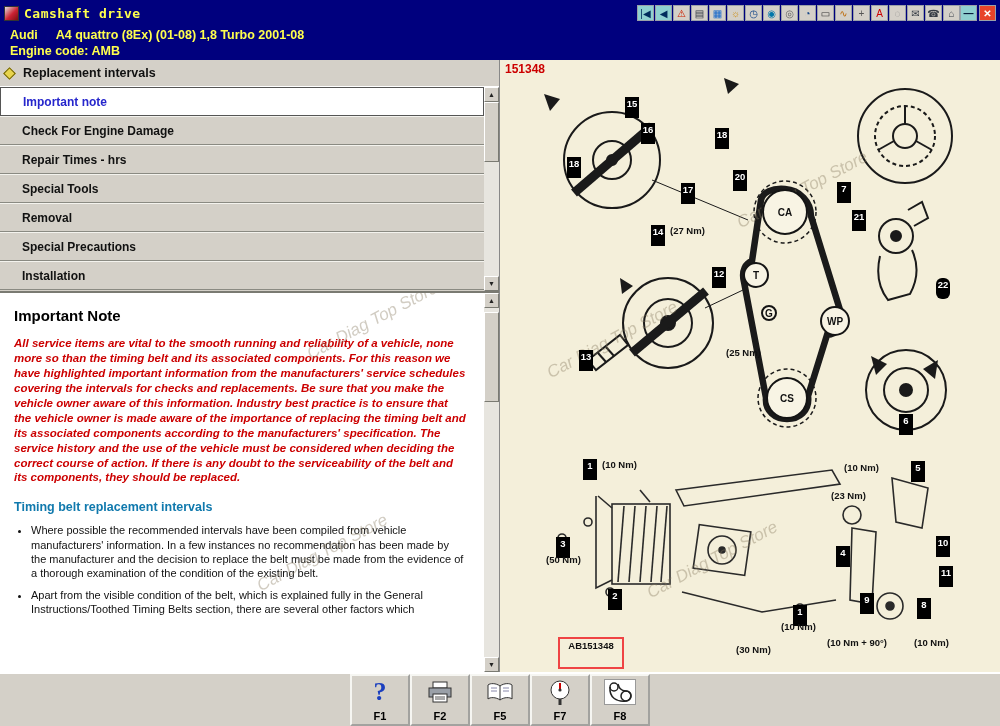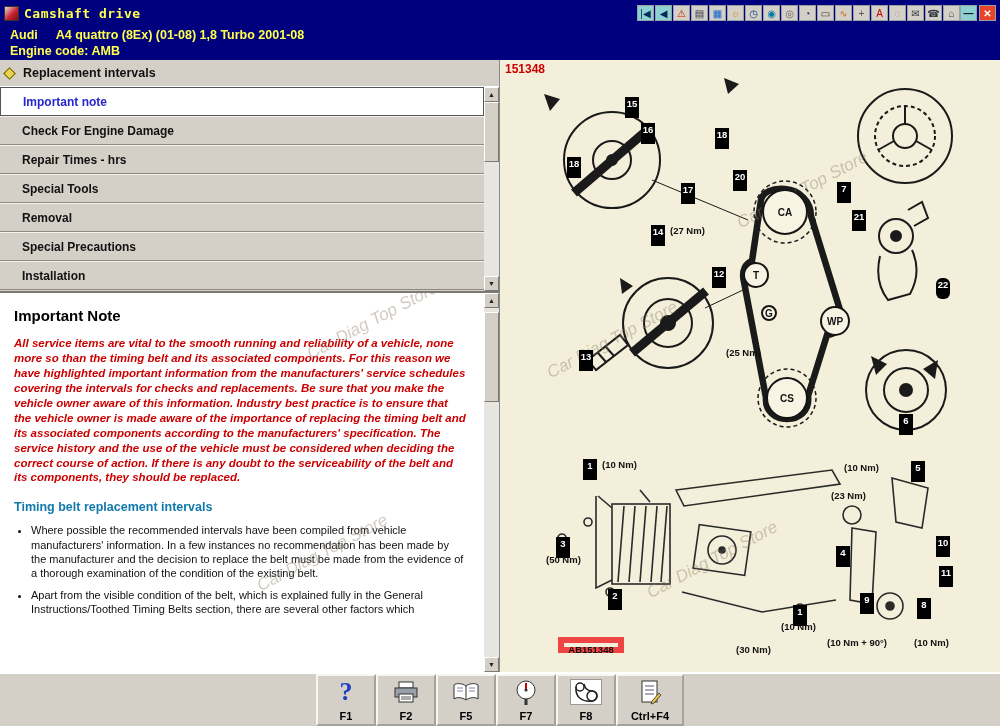--- a/index.html
+++ b/index.html
@@ -44,21 +44,21 @@
   .bullets li { margin-bottom:7px; }
 
   
   .right { position:relative; flex:1; background:#f4efda; overflow:hidden; }
   .ref-label { position:absolute; top:2px; left:5px; color:#cc0000; font-weight:bold; font-size:12px; z-index:4; }
   .diagram-svg { position:absolute; inset:0; }
   .anno { position:absolute; inset:0; pointer-events:none; z-index:3; }
   .callout { position:absolute; min-width:14px; height:21px; padding:0 1px; background:#000; color:#fff; font-size:9.5px; font-weight:bold; text-align:center; line-height:13px; }
   .torque { position:absolute; font-size:9.5px; font-weight:bold; color:#111; white-space:nowrap; }
   .pulley { position:absolute; border:2px solid #141414; border-radius:50%; background:#f8f4e4; display:flex; align-items:center; justify-content:center; font-weight:bold; font-size:10px; color:#111; }
-  .ab-box { position:absolute; left:58px; top:577px; width:66px; height:16px; border:6px solid #ef4444; font-size:9.5px; font-weight:bold; text-align:center; line-height:14px; color:#111; z-index:3; }
+  .ab-box { position:absolute; left:58px; top:577px; width:66px; height:32px; border:2px solid #ef4444; font-size:9.5px; font-weight:bold; text-align:center; line-height:14px; color:#111; z-index:3; }
   .wm { position:absolute; color:rgba(135,122,95,0.38); font-size:17px; font-style:italic; transform:rotate(-28deg); white-space:nowrap; pointer-events:none; z-index:2; }
 
   
   .bottombar { height:54px; background:#d4d0c8; border-top:2px solid #fff; display:flex; align-items:center; justify-content:center; flex:0 0 auto; }
   .fbtn { width:60px; height:52px; background:#d4d0c8; border:2px outset #f6f6f2; display:flex; flex-direction:column; align-items:center; justify-content:space-between; padding:3px 0 2px; cursor:pointer; }
   .fbtn.wide { width:68px; }
   .ficon { height:26px; display:flex; align-items:center; justify-content:center; }
   .flbl { font-size:11px; font-weight:bold; color:#000; }
   .qmark { color:#1b3fbf; font-family:"Liberation Serif", serif; font-weight:bold; font-size:26px; line-height:24px; }
 </style>
@@ -323,27 +323,15 @@
       <span class="ficon">
         <svg width="32" height="26">
             <rect x="0.5" y="0.5" width="31" height="25" fill="#fff" stroke="#999"></rect>
             <circle cx="10" cy="8" r="4" fill="none" stroke="#222" stroke-width="1.5"></circle>
             <circle cx="22" cy="17" r="5" fill="none" stroke="#222" stroke-width="1.5"></circle>
             <path d="M6,8 C5,19 13,23 22,22 C28,21 29,12 22,12 C16,12 15,8 14,5" fill="none" stroke="#222" stroke-width="1.5"></path>
           </svg>
       </span>
       <span class="flbl">F8</span>
     </div>
-    <div class="fbtn wide">
-      <span class="ficon">
-        <svg width="24" height="26">
-            <rect x="4" y="2" width="15" height="21" fill="#fff" stroke="#333"></rect>
-            <line x1="7" y1="7" x2="16" y2="7" stroke="#557"></line>
-            <line x1="7" y1="11" x2="16" y2="11" stroke="#557"></line>
-            <line x1="7" y1="15" x2="16" y2="15" stroke="#557"></line>
-            <path d="M14,22 l7,-8 2,2 -7,8 -3,1 z" fill="#e8c04a" stroke="#333" stroke-width="0.8"></path>
-          </svg>
-      </span>
-      <span class="flbl">Ctrl+F4</span>
-    </div>
   </div>
 
 </div>
 
 </body></html>

